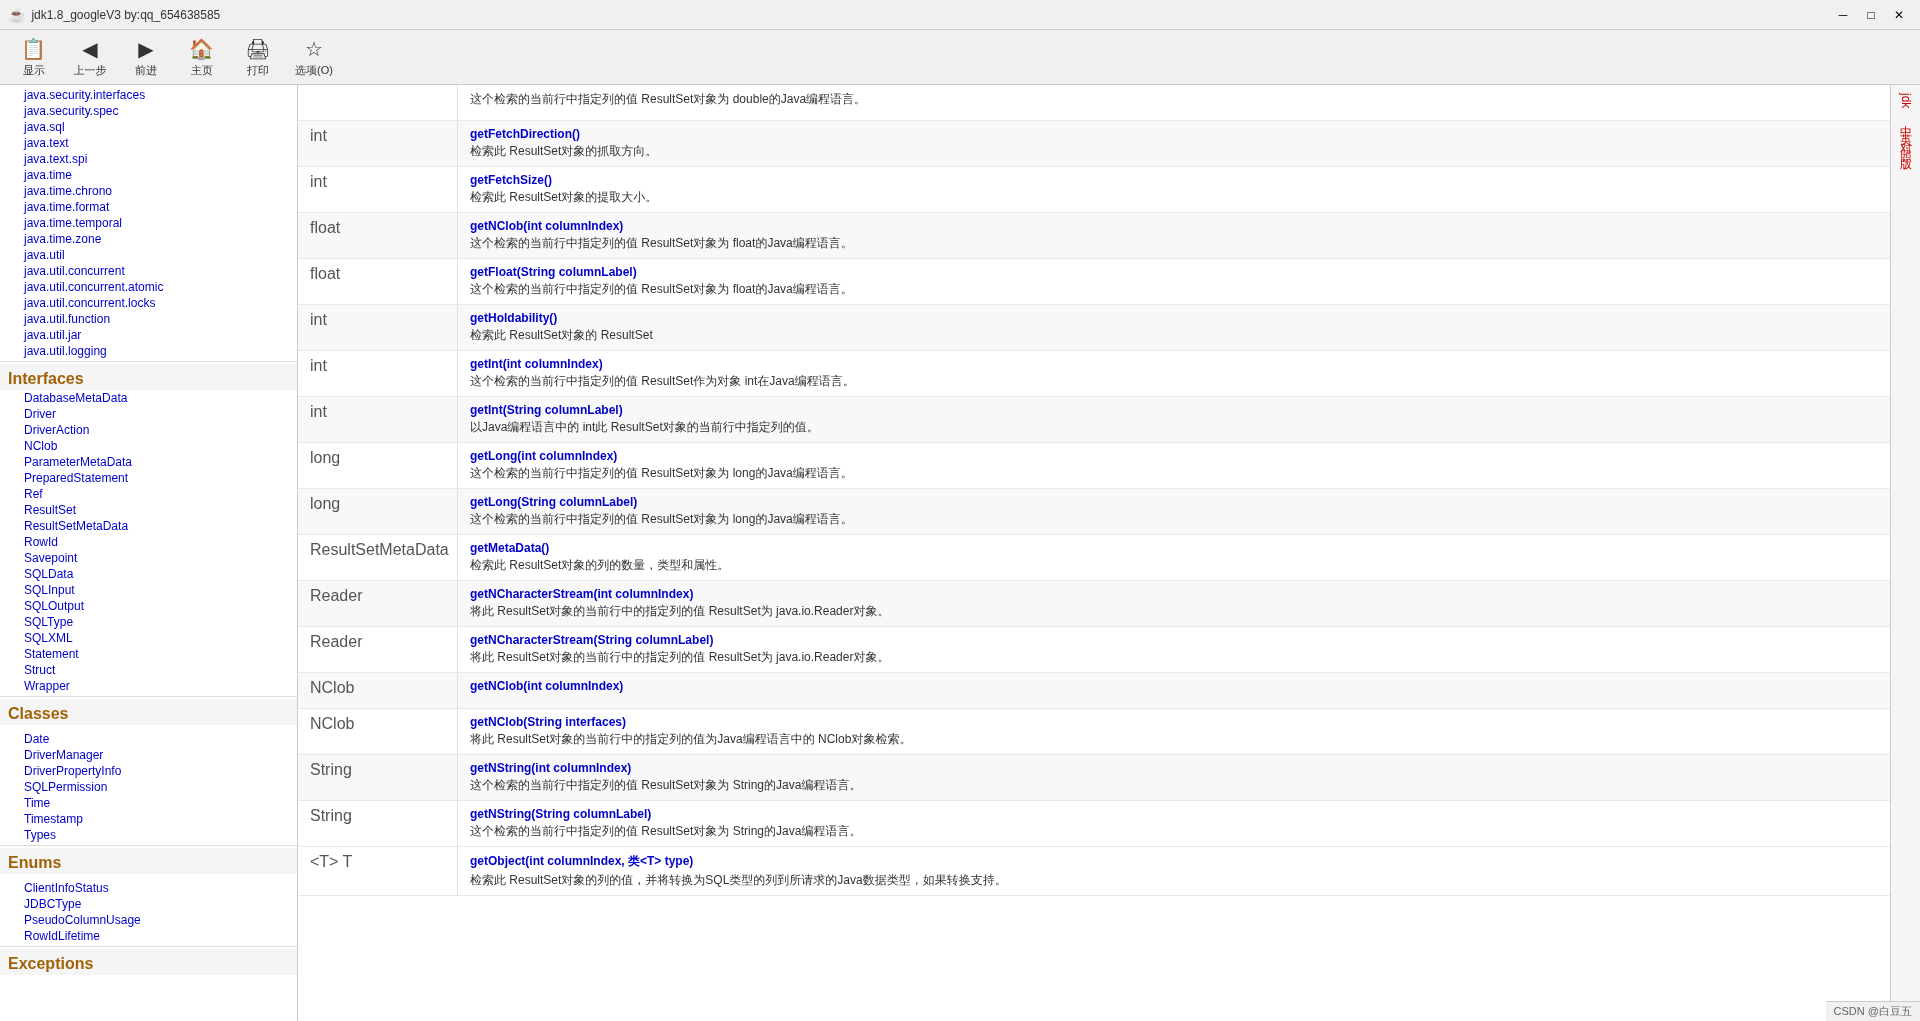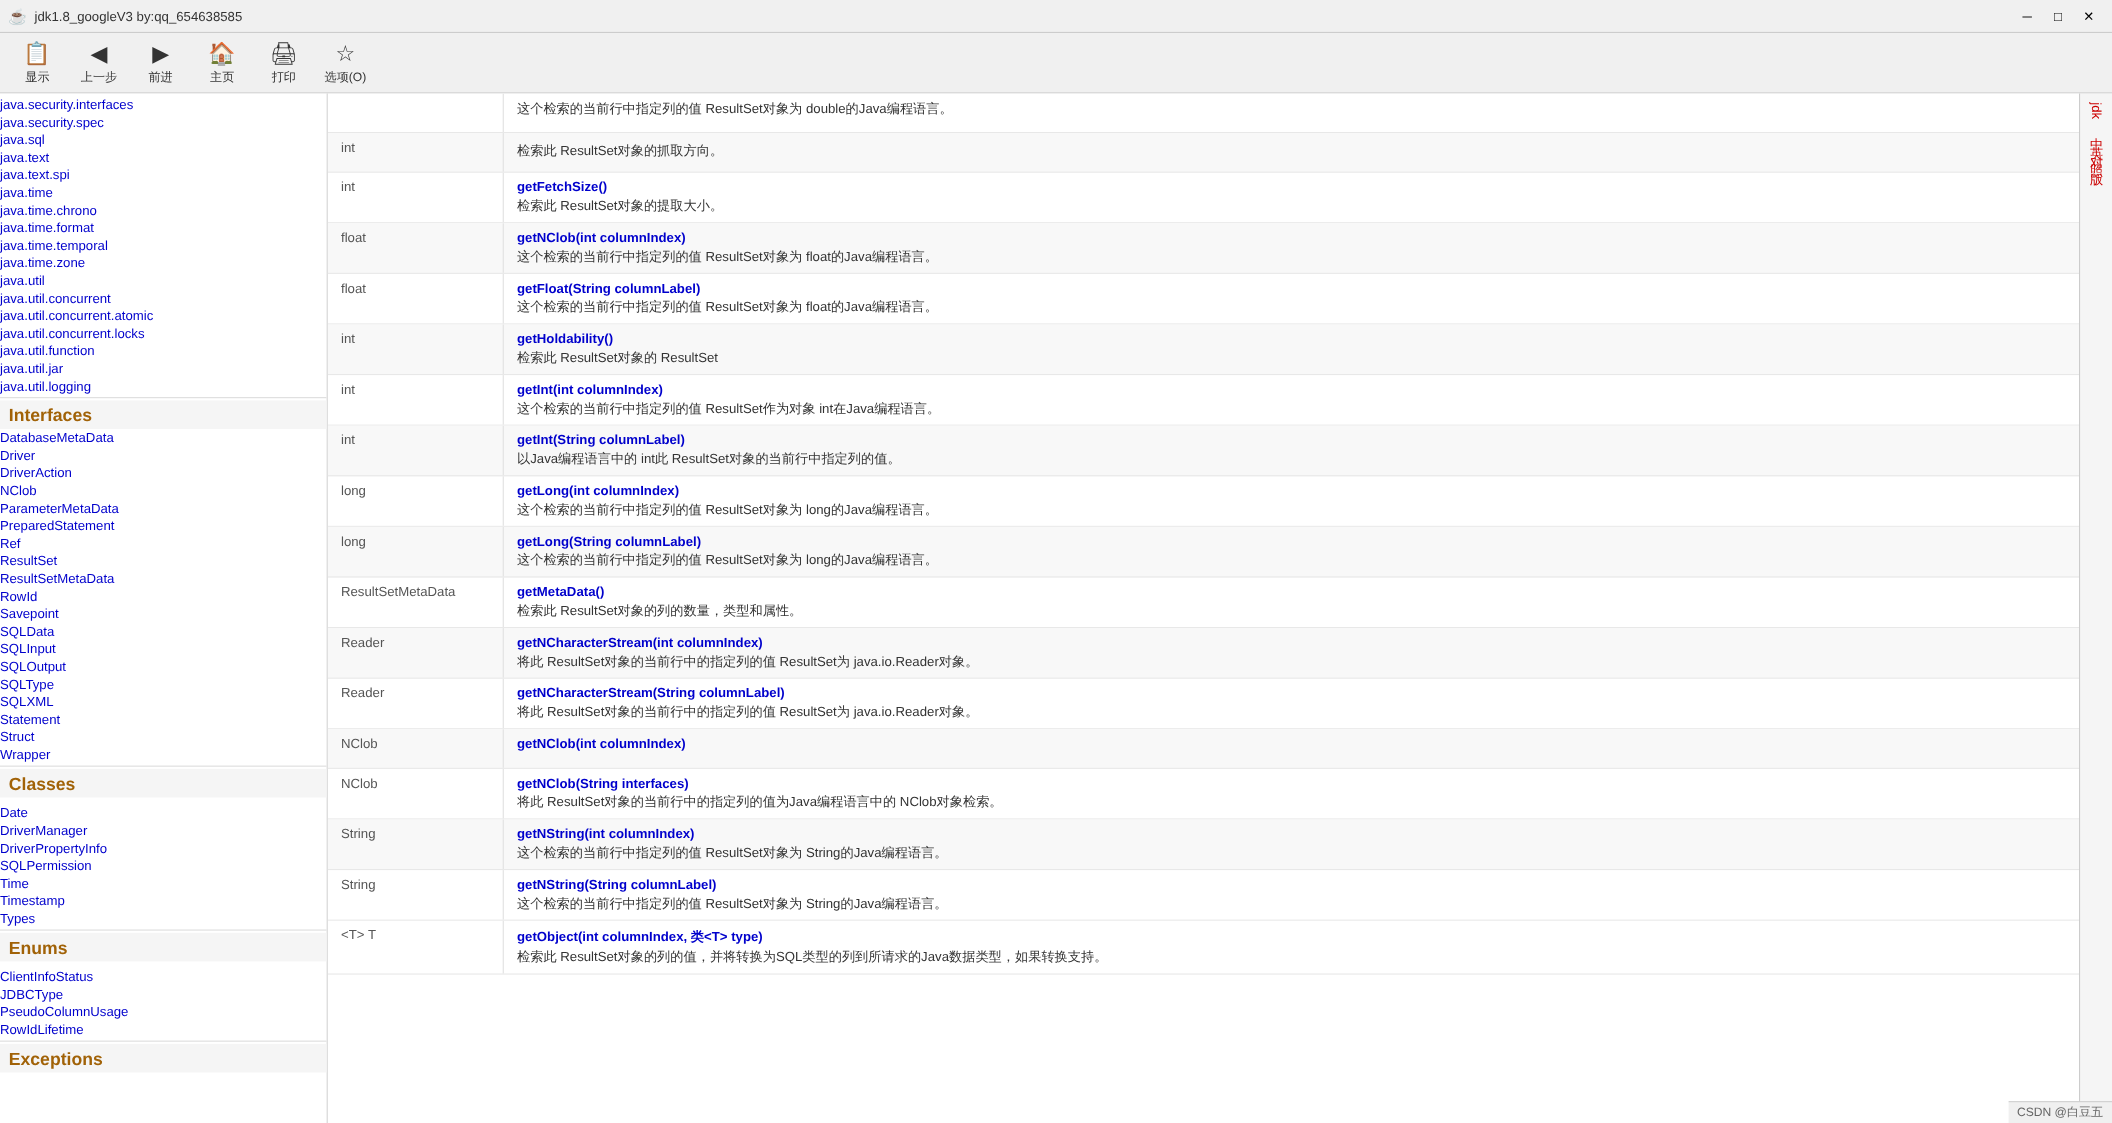--- a/index.html
+++ b/index.html
@@ -75,21 +75,21 @@
       flex-direction: column;
     }
     #sidebar-content {
       overflow-y: scroll;
       flex: 1;
       padding: 2px 0;
     }
     .sidebar-item {
       font-size: 12px;
       color: #0000cc;
-      padding: 1px 0;
+      padding: 1px 24px;
       cursor: pointer;
       white-space: nowrap;
     }
     .sidebar-section-header {
       font-size: 16px;
       font-weight: bold;
       color: #a16207;
       padding: 6px 8px 2px 8px;
       background: #f5f5f5;
     }
@@ -111,21 +111,21 @@
       display: flex;
       border-bottom: 1px solid #e8e8e8;
       min-height: 36px;
     }
     .method-row.alt { background: #f8f8f8; }
 
     .col-type {
       width: 160px;
       min-width: 160px;
       padding: 6px 12px;
-      font-size: 12px;
+      font-size: 16px;
       color: #555;
       border-right: 1px solid #e0e0e0;
       display: flex;
       align-items: flex-start;
     }
     .col-desc {
       flex: 1;
       padding: 6px 12px;
       font-size: 12px;
     }
@@ -303,20 +303,21 @@
       <div class="col-desc">
         <span class="method-desc">这个检索的当前行中指定列的值 ResultSet对象为 double的Java编程语言。</span>
       </div>
     </div>
 
     <div class="method-row alt">
       <div class="col-type">
         <span>int</span>
       </div>
       <div class="col-desc">
+        <div class="method-name">getFetchDirection()</div>
         <div class="method-desc">检索此 ResultSet对象的抓取方向。</div>
       </div>
     </div>
 
     <div class="method-row">
       <div class="col-type">
         <span>int</span>
       </div>
       <div class="col-desc">
         <div class="method-name">getFetchSize()</div>

